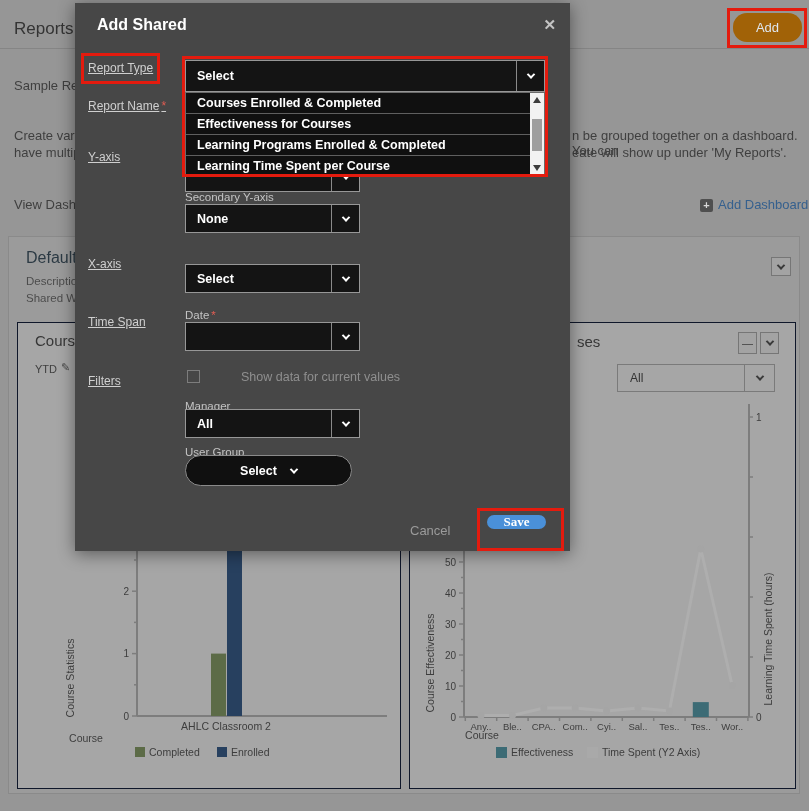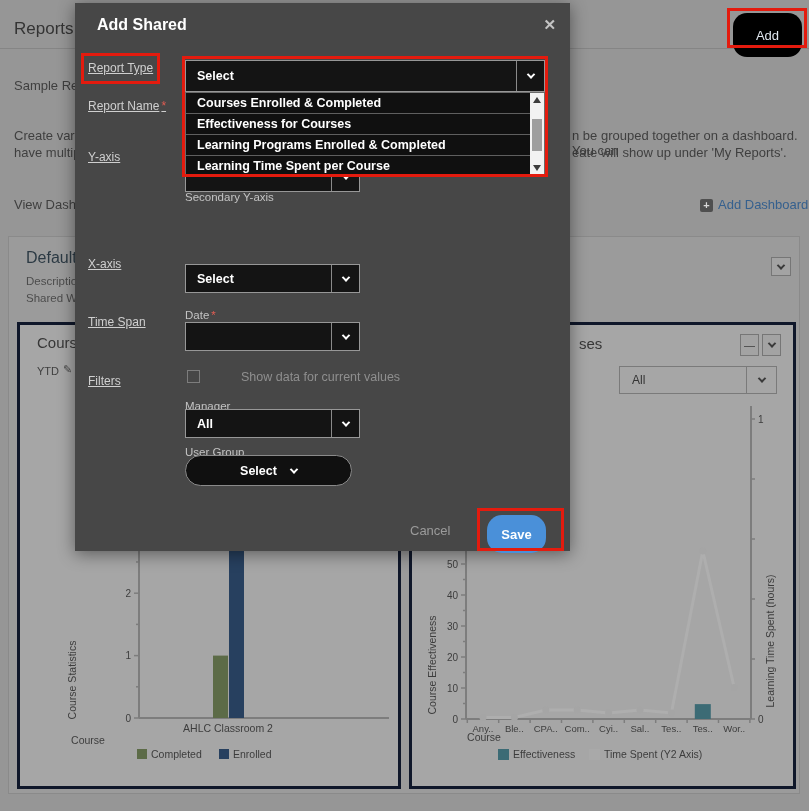--- a/index.html
+++ b/index.html
@@ -3,34 +3,34 @@
 <meta charset="utf-8">
 <style>
   * { box-sizing:border-box; margin:0; padding:0; }
   html,body { width:809px; height:811px; }
   body { position:relative; font-family:"Liberation Sans",sans-serif; background:#969696; overflow:hidden; }
   .abs { position:absolute; }
 
   
   .pg-title { left:14px; top:19px; font-size:17px; color:#343434; }
   .pg-divider { left:0; top:48px; width:809px; height:1px; background:#858585; }
-  .add-btn { left:733px; top:13px; width:69px; height:44px; border-radius:14px; background:#000000;
+  .add-btn { left:733px; top:13px; width:69px; height:29px; border-radius:14px; background:#a16207;
              color:#dfe6ee; font-size:13px; display:flex; align-items:center; justify-content:center; }
   .frag { font-size:13px; color:#3f3f3f; }
   .link-dash { color:#35608e; font-size:13px; }
   .plus-ic { left:700px; top:199px; width:13px; height:13px; background:#4f4f4f; border-radius:2px;
              color:#d8d8d8; font-size:11px; font-weight:bold; line-height:12px; text-align:center; }
   .panel { left:8px; top:236px; width:792px; height:558px; background:#9b9b9b; border:1px solid #8a8a8a; }
   .panel-title { left:17px; top:12px; font-size:16px; color:#2c3a44; }
   .panel-sub { font-size:11.5px; color:#4c4c4c; }
   .sq-btn { border:1px solid #767676; background:#a3a3a3; color:#3a3a3a;
             display:flex; align-items:center; justify-content:center; }
   .chev { display:inline-block; width:6px; height:6px; border-right:2px solid currentColor;
           border-bottom:2px solid currentColor; transform:rotate(45deg) translate(-1px,-1px); }
-  .card { background:#a6a6a6; border:3px solid #0f172a; }
+  .card { background:#a6a6a6; border:1px solid #0f172a; }
   .card-l { left:8px; top:85px; width:384px; height:467px; }
   .card-r { left:400px; top:85px; width:387px; height:467px; }
   .card-title { font-size:15px; color:#373737; }
   .ytd { font-size:11px; color:#3f3f3f; }
   .all-sel { left:207px; top:41px; width:158px; height:28px; border:1px solid #7a7a7a; color:#333;
              font-size:12px; display:flex; align-items:center; padding-left:12px; }
   .all-arrow { position:absolute; right:0; top:0; width:30px; height:100%; border-left:1px solid #7a7a7a;
                display:flex; align-items:center; justify-content:center; color:#3a3a3a; }
   svg text { font-family:"Liberation Sans",sans-serif; }
 
@@ -54,22 +54,22 @@
   .tri-up { position:absolute; left:3px; top:4px; width:0; height:0; border-left:4px solid transparent;
             border-right:4px solid transparent; border-bottom:6px solid #3c3c3c; }
   .tri-dn { position:absolute; left:3px; bottom:4px; width:0; height:0; border-left:4px solid transparent;
             border-right:4px solid transparent; border-top:6px solid #3c3c3c; }
   .cb { left:112px; top:367px; width:13px; height:13px; border:1px solid #7d7d7d; background:transparent; }
   .cb-lbl { left:131px; top:367px; font-size:12.5px; color:#8f8f8f;margin-left:35px; }
   .pill-sel { left:110px; top:452px; width:167px; height:31px; border-radius:16px; background:#101010;
               border:1px solid #8a8a8a; color:#fff; font-size:12.5px; font-weight:bold;
               display:flex; align-items:center; justify-content:center; gap:14px; }
   .cancel-btn { left:335px; top:520px; font-size:13px; color:#9b9b9b; }
-  .save-btn { left:412px; top:512px; width:59px; height:38px; border-radius:15px; background:#4a90d9;
-              color:#fff; font-size:13px; font-weight:bold; display:flex; align-items:center; justify-content:center; }
+  .save-btn { left:412px; top:512px; width:59px; height:14px; border-radius:15px; background:#4a90d9;
+              color:#fff; font-size:13px; font-weight:bold; display:flex; align-items:center; justify-content:center;font-family:Liberation Serif, serif; }
 
   
   .redbox { border:3px solid #e41b0e; z-index:50; pointer-events:none; }
   .rb-add { left:727px; top:8px; width:80px; height:40px; }
   .rb-type { left:81px; top:53px; width:79px; height:31px; }
   .rb-dd { left:182px; top:56px; width:366px; height:121px; }
   .rb-save { left:477px; top:508px; width:87px; height:43px; }
 </style>
 </head>
 <body>
@@ -246,20 +246,26 @@
 
   <div class="abs m-lbl" style="left:13px;top:147px;">Y-axis</div>
 
   <div class="abs sel" style="left:110px;top:158px;width:175px;height:31px;z-index:5;">
     <span class="sel-arrow">
         <span class="chev"></span>
       </span>
   </div>
 
   <div class="abs m-sublbl" style="left:110px;top:188px;">Secondary Y-axis</div>
+  <div class="abs sel" style="left:110px;top:201px;width:175px;height:29px;">
+    <span class="sel-text">None</span>
+    <span class="sel-arrow">
+        <span class="chev"></span>
+      </span>
+  </div>
 
   <div class="abs m-lbl" style="left:13px;top:254px;">X-axis</div>
   <div class="abs m-sublbl" style="left:110px;top:266px;text-align:center;">
     <span>X-axis</span><span class="req">*</span>
   </div>
   <div class="abs sel" style="left:110px;top:261px;width:175px;height:29px;">
     <span class="sel-text">Select</span>
     <span class="sel-arrow">
         <span class="chev"></span>
       </span>

